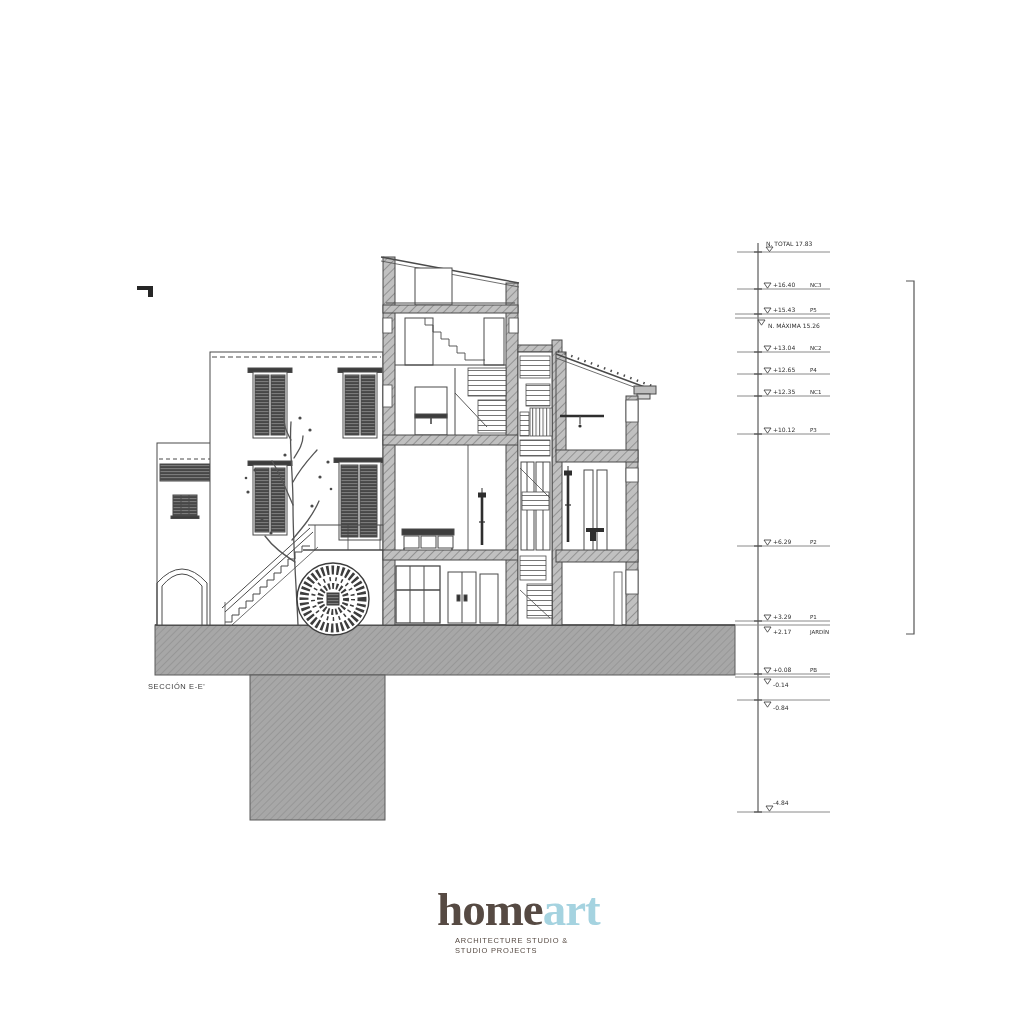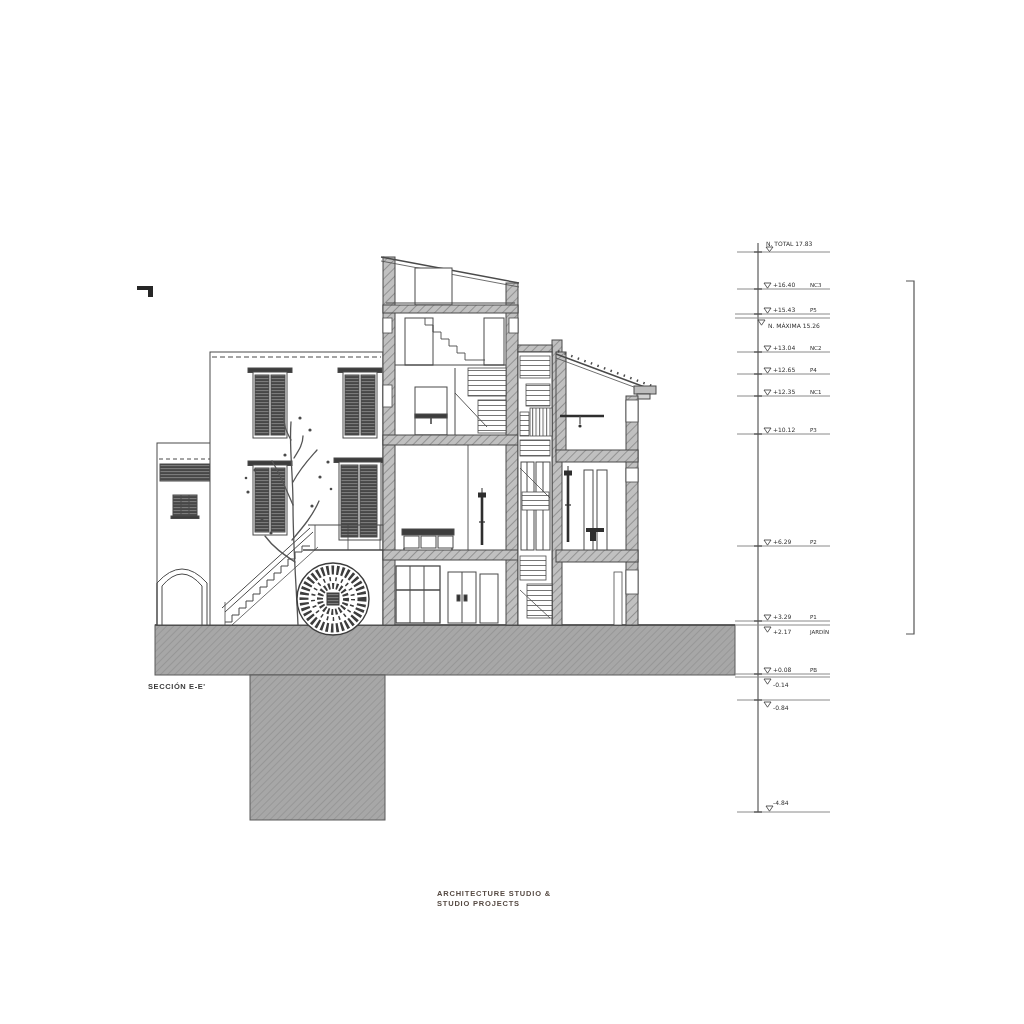--- a/index.html
+++ b/index.html
@@ -3,29 +3,29 @@
 <meta charset="utf-8">
 <style>
   html,body{margin:0;padding:0;background:#ffffff;}
   .canvas{position:relative;width:1024px;height:1024px;background:#fff;overflow:hidden;
           font-family:"Liberation Sans",sans-serif;}
   svg{position:absolute;left:0;top:0;}
   svg text{font-family:"DejaVu Sans",sans-serif;fill:#2f2f2f;}
   .lvl{font-size:6px;}
   .lvl-tag{font-size:5.5px;}
   .lvl-name{font-size:6px;}
-  .section-label{position:absolute;left:148px;top:682px;font-size:7.5px;font-weight:bold;
+  .section-label{position:absolute;left:148px;top:682px;font-size:7.5px;font-weight:normal;
                  letter-spacing:.6px;color:#3a3a3a;}
   .logo{position:absolute;left:437px;top:886px;}
   .logo-word{font-family:"Liberation Serif",serif;font-weight:bold;font-size:47px;
              line-height:1;letter-spacing:-1px;}
   .logo-home{color:#564a43;}
   .logo-art{color:#a5d3e0;}
-  .logo-sub{margin-top:3px;font-size:7.5px;font-weight:bold;letter-spacing:.8px;
-            color:#564a43;line-height:1.35;}
+  .logo-sub{margin-top:3px;font-size:7.5px;font-weight:normal;letter-spacing:.8px;
+            color:#564a43;line-height:1.35;margin-left:18px;}
 </style>
 </head>
 <body>
 
 <div class="canvas">
 <svg width="1024" height="1024" viewBox="0 0 1024 1024">
   <defs>
     <pattern id="hatch" width="6" height="6" patternUnits="userSpaceOnUse" patternTransform="rotate(45)">
       <rect width="6" height="6" fill="#c0c0c0"></rect>
       <line x1="0" y1="0" x2="0" y2="6" stroke="#8d8d8d" stroke-width="1.8"></line>
@@ -385,18 +385,21 @@
   </g>
 
   <g>
     <polyline points="906,281 914,281 914,634 906,634" fill="none" stroke="#555" stroke-width="1.2"></polyline>
   </g>
 </svg>
 
 <div class="section-label">SECCIÓN E-E'</div>
 
 <div class="logo">
+  <div class="logo-word">
+    <span class="logo-home">home</span><span class="logo-art">art</span>
+  </div>
   <div class="logo-sub">
     <div>ARCHITECTURE STUDIO &amp;</div>
     <div>STUDIO PROJECTS</div>
   </div>
 </div>
 </div>
 
 </body></html>

